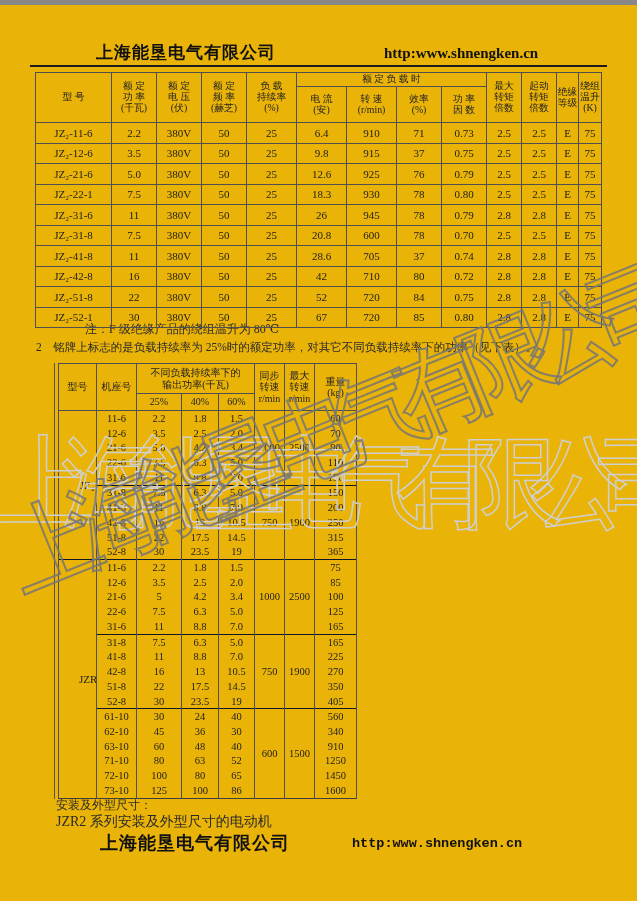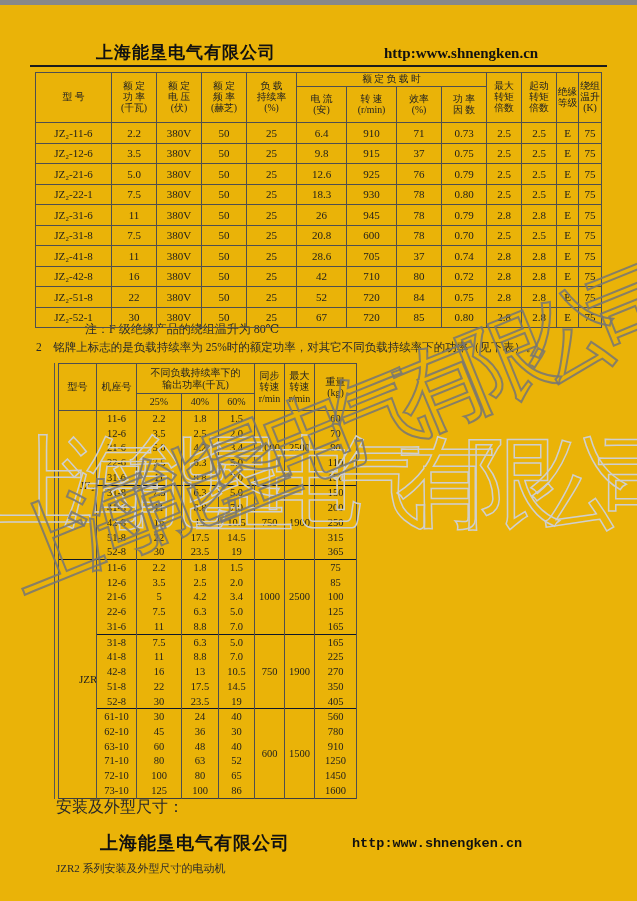--- a/index.html
+++ b/index.html
@@ -13,22 +13,22 @@
     font-family:"Liberation Sans","DejaVu Sans",sans-serif;letter-spacing:1px;color:#111;}
   .hdr-url{position:absolute;left:384px;top:40px;font-size:15px;font-weight:bold;color:#111;}
   .hdr-rule{position:absolute;left:30px;top:60px;width:577px;height:2px;background:#1c1c1c;}
   .ftr-company{position:absolute;left:100px;top:826px;font-size:18px;font-weight:bold;
     font-family:"Liberation Sans","DejaVu Sans",sans-serif;letter-spacing:1px;color:#111;}
   .ftr-url{position:absolute;left:352px;top:831px;font-size:13.5px;font-weight:bold;
     font-family:"Liberation Mono","DejaVu Sans Mono",monospace;color:#111;}
   
   .note1{position:absolute;left:85px;top:316px;font-size:12px;color:#2a2a2a;}
   .note2{position:absolute;left:36px;top:335px;font-size:11.5px;color:#2a2a2a;}
-  .outro1{position:absolute;left:56px;top:792px;font-size:16px;color:#2a2a2a;}
-  .outro2{position:absolute;left:56px;top:856px;font-size:11px;color:#2a2a2a;}
+  .outro1{position:absolute;left:56px;top:792px;font-size:12px;color:#2a2a2a;}
+  .outro2{position:absolute;left:56px;top:808px;font-size:14px;color:#2a2a2a;}
   
   .t1{position:absolute;left:35px;top:67px;width:566px;border-collapse:collapse;table-layout:fixed;z-index:1;}
   .t1 th,.t1 td{border:1px solid #4f4f4f;text-align:center;vertical-align:middle;padding:0;overflow:hidden;}
   .t1 th{font-weight:normal;font-size:9.8px;line-height:1.12;white-space:pre-line;color:#222;}
   .t1 thead tr.h1{height:14px;}
   .t1 thead tr.h2{height:36px;}
   .t1 tbody td{font-size:11px;height:19.5px;color:#1d1d1d;}
   
   .t2wrap{position:absolute;left:58px;top:358px;z-index:1;}
   .t2wrap .dline{position:absolute;left:-4px;top:0;bottom:0;width:1px;background:#555;}
@@ -464,21 +464,21 @@
             <td>40</td>
             <td rowspan="6">600</td>
             <td rowspan="6">1500</td>
             <td>560</td>
           </tr>
           <tr>
             <td>62-10</td>
             <td>45</td>
             <td>36</td>
             <td>30</td>
-            <td>780</td>
+            <td>340</td>
           </tr>
           <tr>
             <td>63-10</td>
             <td>60</td>
             <td>48</td>
             <td>40</td>
             <td>910</td>
           </tr>
           <tr>
             <td>71-10</td>

